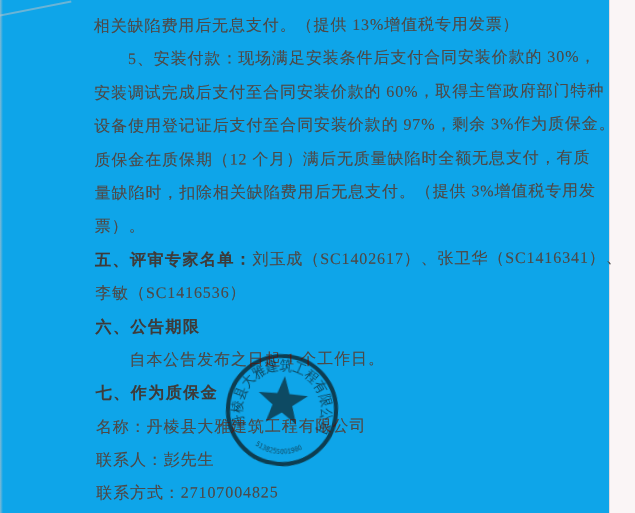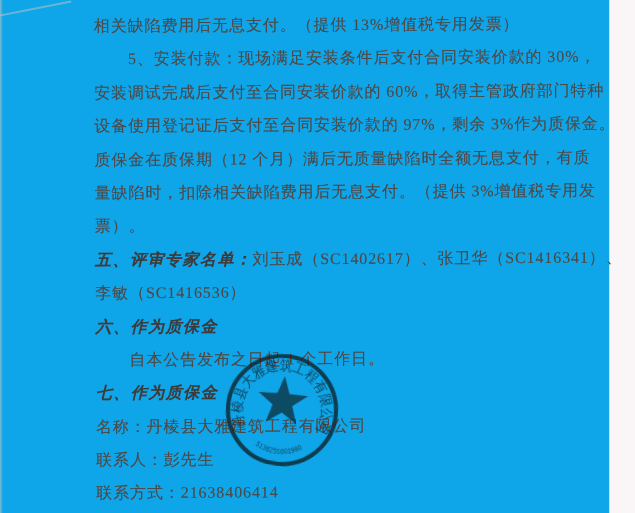--- a/index.html
+++ b/index.html
@@ -40,21 +40,20 @@
   .line {
     height: 33.4px; line-height: 33.4px;
     white-space: nowrap;
   }
   .indent { padding-left: 34px; }
   .heading {
     font-family: "Liberation Sans", "DejaVu Sans", sans-serif;
     font-weight: bold;
     color: #3b3b3b;
     letter-spacing: 1.5px;
-    font-style: italic;
   }
   .seal {
     position: absolute; left: 222px; top: 350px;
     mix-blend-mode: multiply;
     opacity: 0.92;
     transform: rotate(5deg);
     filter: blur(0.25px);
   }
 </style>
 </head>
@@ -70,26 +69,26 @@
   <div class="content">
     <div class="line"><span>相关缺陷费用后无息支付。（提供 13%增值税专用发票）</span></div>
     <div class="line indent"><span>5、安装付款：现场满足安装条件后支付合同安装价款的 30%，</span></div>
     <div class="line"><span>安装调试完成后支付至合同安装价款的 60%，取得主管政府部门特种</span></div>
     <div class="line"><span>设备使用登记证后支付至合同安装价款的 97%，剩余 3%作为质保金。</span></div>
     <div class="line"><span>质保金在质保期（12 个月）满后无质量缺陷时全额无息支付，有质</span></div>
     <div class="line"><span>量缺陷时，扣除相关缺陷费用后无息支付。（提供 3%增值税专用发</span></div>
     <div class="line"><span>票）。</span></div>
     <div class="line"><span class="heading">五、评审专家名单：</span><span>刘玉成（SC1402617）、张卫华（SC1416341）、</span></div>
     <div class="line"><span>李敏（SC1416536）</span></div>
-    <div class="line"><span class="heading">六、作为质保金</span></div>
+    <div class="line"><span class="heading">六、公告期限</span></div>
     <div class="line indent"><span>自本公告发布之日起 1 个工作日。</span></div>
     <div class="line"><span class="heading">七、作为质保金</span></div>
     <div class="line"><span>名称：丹棱县大雅建筑工程有限公司</span></div>
     <div class="line"><span>联系人：彭先生</span></div>
-    <div class="line"><span>联系方式：21638406414</span></div>
+    <div class="line"><span>联系方式：27107004825</span></div>
   </div>
 
   <svg class="seal" width="120" height="120" viewBox="0 0 120 120">
     <defs>
       <path id="sealArcTop" d="M 25.36 80 A 40 40 0 1 1 94.64 80" fill="none"></path>
       <path id="sealArcBottom" d="M 34.8 96 A 44 44 0 0 0 85.2 96" fill="none"></path>
     </defs>
     <circle cx="60" cy="60" r="54" fill="none" stroke-width="4.2" stroke="#e25049"></circle>
     <polygon points="60,26 66.1,43.6 84.7,44.0 69.9,55.2 75.3,73.0 60,62.4 44.7,73.0 50.1,55.2 35.3,44.0 53.9,43.6" fill-opacity="0.88" fill="#e25049"></polygon>
     <text font-size="14" font-family="Liberation Serif, DejaVu Serif, serif" fill-opacity="0.9" fill="#e25049">

